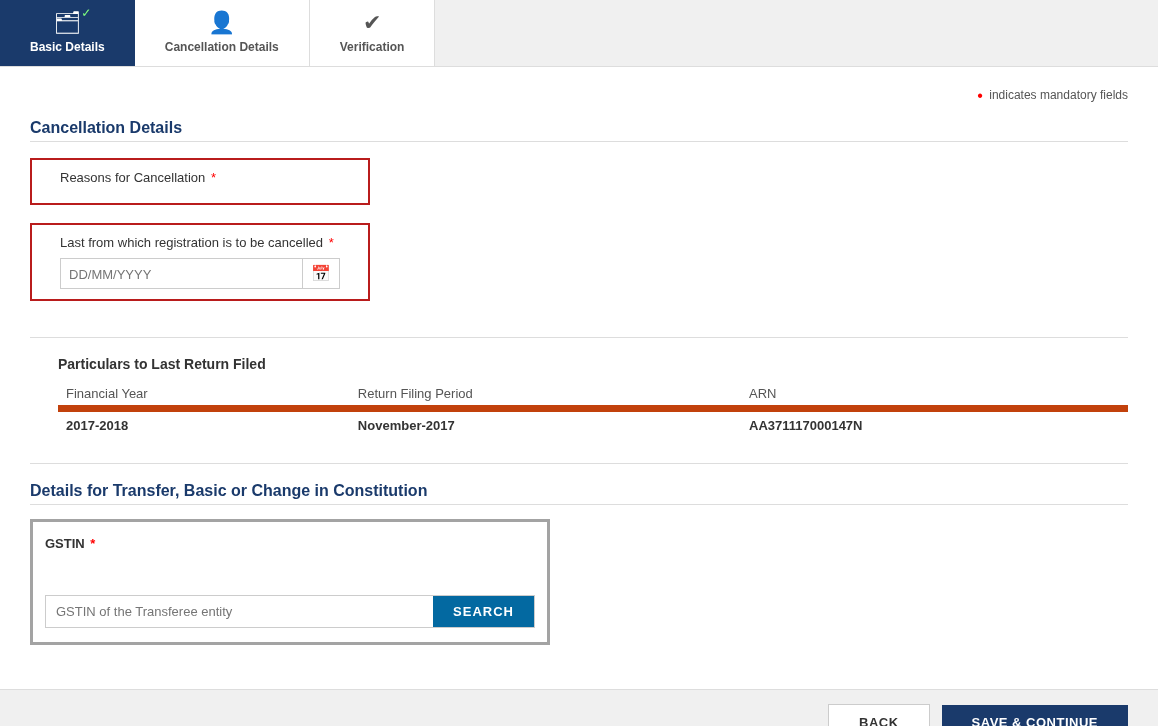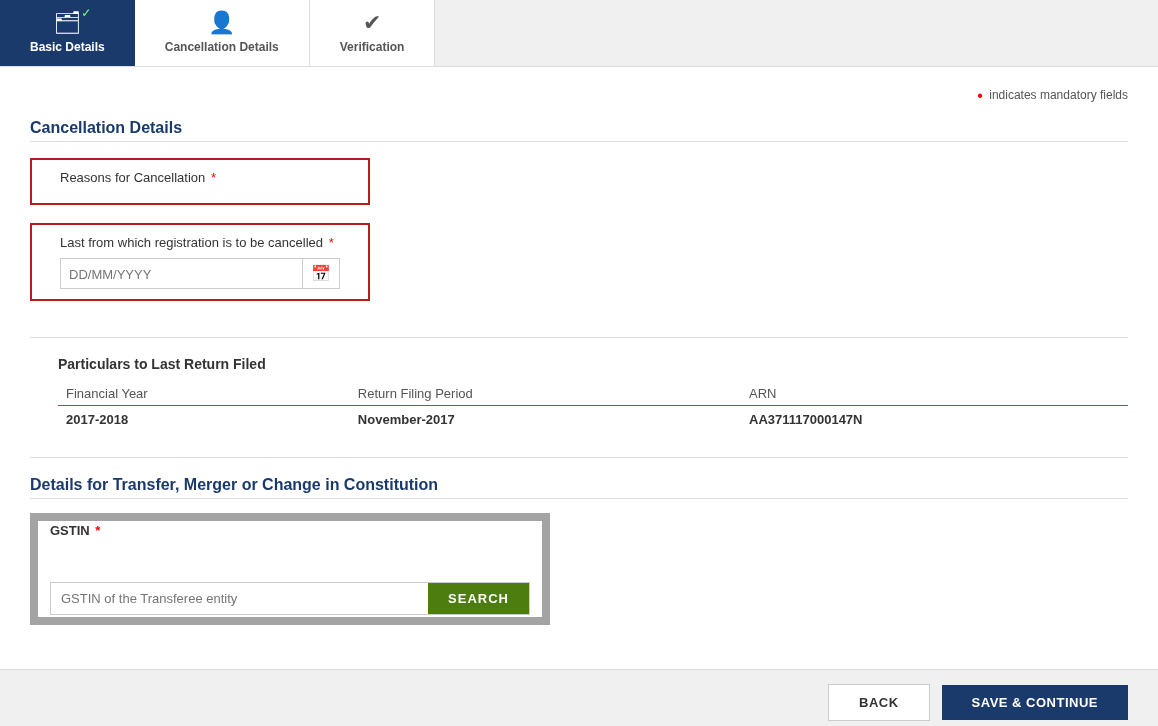--- a/index.html
+++ b/index.html
@@ -148,43 +148,43 @@
     .particulars-table {
       width: 100%;
       border-collapse: collapse;
       font-size: 13px;
     }
     .particulars-table th {
       text-align: left;
       padding: 4px 8px;
       color: #555;
       font-weight: normal;
-      border-bottom: 1px solid #c2410c;
+      border-bottom: 7px solid #c2410c;
     }
     .particulars-table td {
       padding: 6px 8px;
       font-weight: bold;
       color: #333;
     }
 
     
     .transfer-section {
       margin-bottom: 24px;
     }
     .transfer-title {
       font-size: 16px;
       font-weight: bold;
       color: #1a3a6b;
       margin-bottom: 14px;
       padding-bottom: 4px;
       border-bottom: 1px solid #ddd;
     }
     .gstin-box {
-      border: 8px solid #a3a3a3;
-      padding: 2px 12px;
+      border: 3px solid #a3a3a3;
+      padding: 14px 12px;
       display: inline-block;
       min-width: 500px;
       width: 520px;
     }
     .gstin-label {
       font-size: 13px;
       font-weight: bold;
       margin-bottom: 8px;
     }
     .gstin-label .required { color: red; margin-left: 2px; }
@@ -198,21 +198,21 @@
     .gstin-input {
       flex: 1;
       border: none;
       outline: none;
       padding: 8px 10px;
       font-size: 13px;
       color: #aaa;
       background: transparent;
     }
     .search-btn {
-      background: #4d7c0f;
+      background: #0369a1;
       color: white;
       border: none;
       padding: 8px 20px;
       font-size: 13px;
       font-weight: bold;
       cursor: pointer;
       letter-spacing: 1px;
     }
 
     
@@ -326,21 +326,21 @@
           <td>AA371117000147N</td>
         </tr>
       </tbody>
     </table>
   </div>
 
   <hr class="divider">
 
   
   <div class="transfer-section">
-    <div class="transfer-title">Details for Transfer, Merger or Change in Constitution</div>
+    <div class="transfer-title">Details for Transfer, Basic or Change in Constitution</div>
     <div class="gstin-box">
       <div class="gstin-label">
         <span>GSTIN</span>
         <span class="required">*</span>
       </div>
       <div class="gstin-input-row">
         <input type="text" class="gstin-input" placeholder="GSTIN of the Transferee entity" style="">
         <button class="search-btn">SEARCH</button>
       </div>
     </div>

